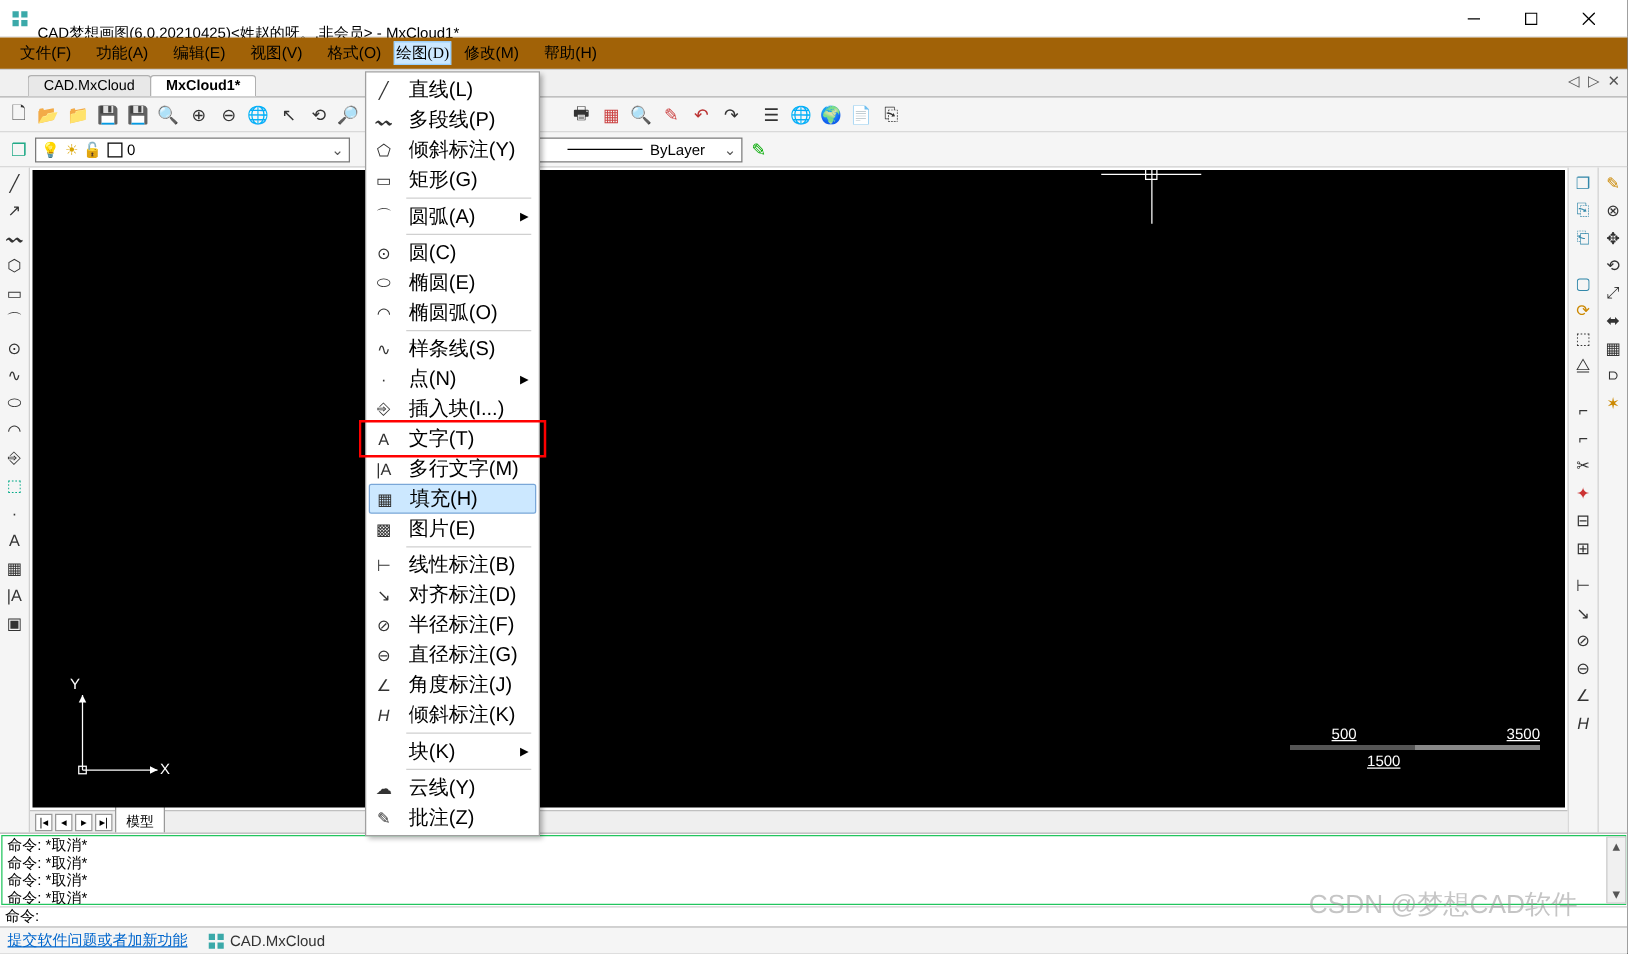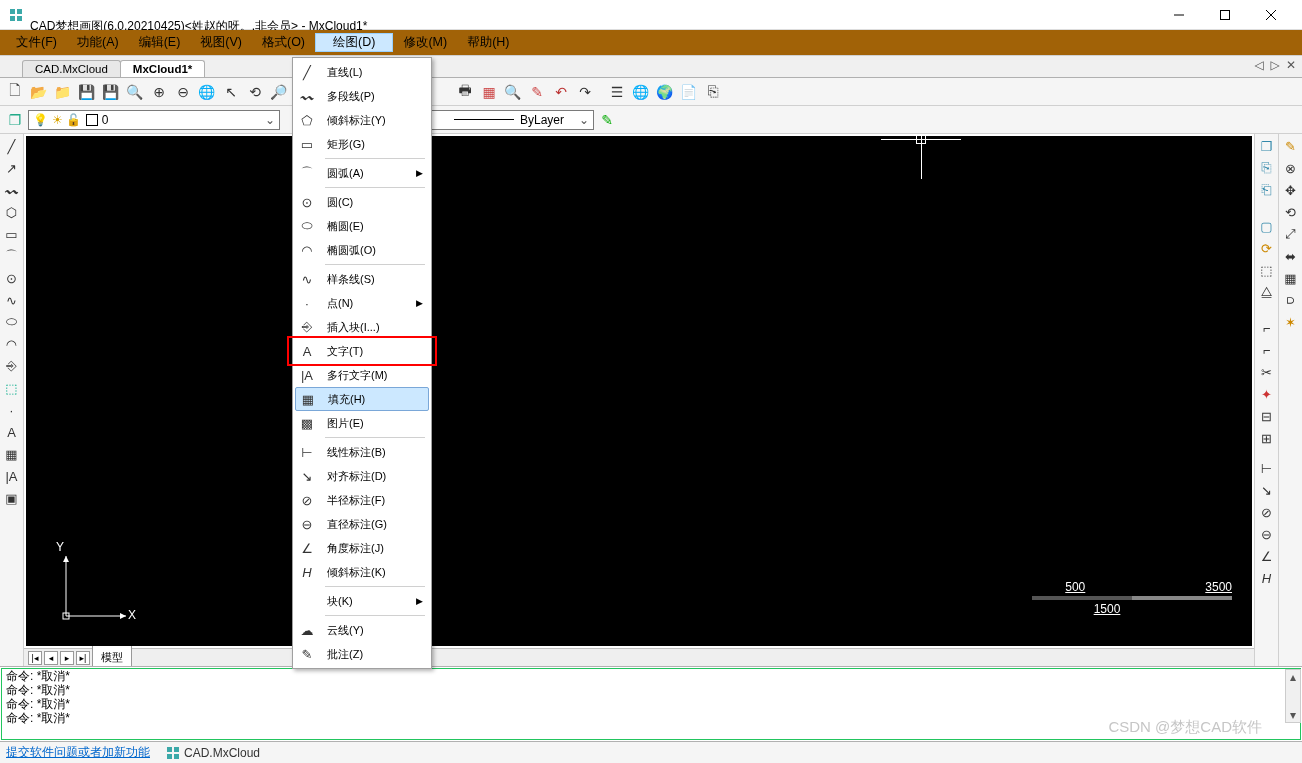--- a/index.html
+++ b/index.html
@@ -6,21 +6,21 @@
 body { background: #fff; width: 1302px; height: 763px; overflow: hidden; display: flex; flex-direction: column; position: relative; }
 
 .titlebar { height: 30px; background: #fff; display: flex; align-items: center; padding: 0 8px; border-bottom: 1px solid #ddd; }
 .titlebar .app-icon { width: 16px; height: 16px; margin-right: 6px; color: #3ba9a9; }
 .titlebar .title-text { flex: 1; font-size: 12px; color: #000; margin-top: 24px; }
 .win-controls { display: flex; gap: 0; }
 .win-btn { width: 46px; height: 30px; display: flex; align-items: center; justify-content: center; color: #000; }
 
 .menubar { height: 26px; display: flex; align-items: center; border-bottom: 1px solid #d0d0d0; background: #a16207; padding-left: 6px; }
 .menu-item { padding: 0 10px; display: flex; align-items: center; font-size: 12.5px; color: #000; cursor: default; }
-.menu-item.open { background: #cce8ff; border: 1px solid #99d1ff; padding: 0 17px; }
+.menu-item.open { background: #cce8ff; border: 1px solid #99d1ff; padding: 0 1px; font-family: Liberation Serif, serif; }
 
 .tab-strip { height: 22px; display: flex; align-items: flex-end; background: #f0f0f0; border-bottom: 1px solid #b0b0b0; padding-left: 22px; position: relative; }
 .doc-tab { padding: 2px 12px 2px 12px; border: 1px solid #b0b0b0; border-bottom: none; background: #e8e8e8; border-radius: 3px 3px 0 0; font-size: 11.5px; margin-right: -1px; position: relative; }
 .doc-tab.active { background: #fff; font-weight: bold; z-index: 2; }
 .tab-right-controls{position:absolute;right:4px;top:2px;display:flex;gap:2px;align-items:center;font-size:10px;color:#555}
 .tab-right-controls span{width:14px;height:14px;display:flex;align-items:center;justify-content:center;border:1px solid transparent}
 
 .toolbar-row { height: 28px; display: flex; align-items: center; background: #f5f5f5; border-bottom: 1px solid #d0d0d0; padding: 0 4px; gap: 2px; }
 .tbtn { width: 22px; height: 22px; display: flex; align-items: center; justify-content: center; border: 1px solid transparent; cursor: default; font-size: 14px; color: #333; }
 .layer-combo { display: flex; align-items: center; border: 1px solid #7a7a7a; background: #fff; height: 20px; padding: 0 4px; gap: 4px; }
@@ -58,26 +58,26 @@
 .status-toggles { display: flex; gap: 4px; align-items: center; }
 .stoggle { padding: 1px 4px; }
 .stoggle.active { border: 1px solid #7a7a7a; background: #fff; }
 .status-link { color: #0066cc; text-decoration: underline; cursor: pointer; }
 .status-brand { display: flex; align-items: center; gap: 4px; margin-left: 8px; color:#2a8; }
 
 .dropdown-menu { position: absolute; top: 57px; left: 292px; width: 140px; background: #fff; border: 1px solid #a0a0a0; box-shadow: 2px 2px 4px rgba(0,0,0,0.3); z-index: 1000; padding: 2px; }
 .dm-row { display: flex; align-items: center; height: 24px; padding: 0 6px 0 0; gap: 8px; cursor: default; position: relative; }
 .dm-row.hl { background: #cce8ff; border: 1px solid #7aa7d8; border-radius:2px;}
 .dm-icon { width: 24px; height: 20px; display: flex; align-items: center; justify-content: center; font-size: 13px; color: #333; }
-.dm-label { flex: 1; font-size: 11px; color: #000; }
+.dm-label { flex: 1; font-size: 16px; color: #000; }
 .dm-sub { font-size: 9px; color: #000; }
 .dm-sep { height: 1px; background: #d0d0d0; margin: 2px 4px 2px 30px; }
 .red-box { position: absolute; top: 336px; left: 287px; width: 150px; height: 30px; border: 2.5px solid #ff0000; z-index: 1001; pointer-events:none;}
 
-.watermark{position:absolute;right:40px;bottom:26px;color:rgba(150,150,150,0.55);font-size:15px;z-index:900;pointer-events:none}
+.watermark{position:absolute;right:40px;bottom:26px;color:rgba(150,150,150,0.55);font-size:21px;z-index:900;pointer-events:none}
 svg{display:block}
 </style>
 </head>
 <body>
 
 <div class="titlebar">
   <span class="app-icon">
     <svg width="16" height="16" viewBox="0 0 16 16">
         <path d="M2 2h5v5H2zM9 2h5v5H9zM2 9h5v5H2zM9 9h5v5H9z" fill="#3ba9a9"></path>
       </svg>
@@ -269,20 +269,23 @@
   </div>
 </div>
 
 <div class="command-area">
   <div class="command-history">
     <div class="line">命令:   *取消*</div>
     <div class="line">命令:   *取消*</div>
     <div class="line">命令:   *取消*</div>
     <div class="line">命令:   *取消*</div>
   </div>
+  <div class="command-line">
+    <span>命令:</span>
+  </div>
   <div class="scroll-track">
       <span>▴</span>
       <span>▾</span>
     </div>
 </div>
 
 <div class="statusbar">
   <span class="status-link">提交软件问题或者加新功能</span>
   <div class="status-brand">
     <svg width="14" height="14">

